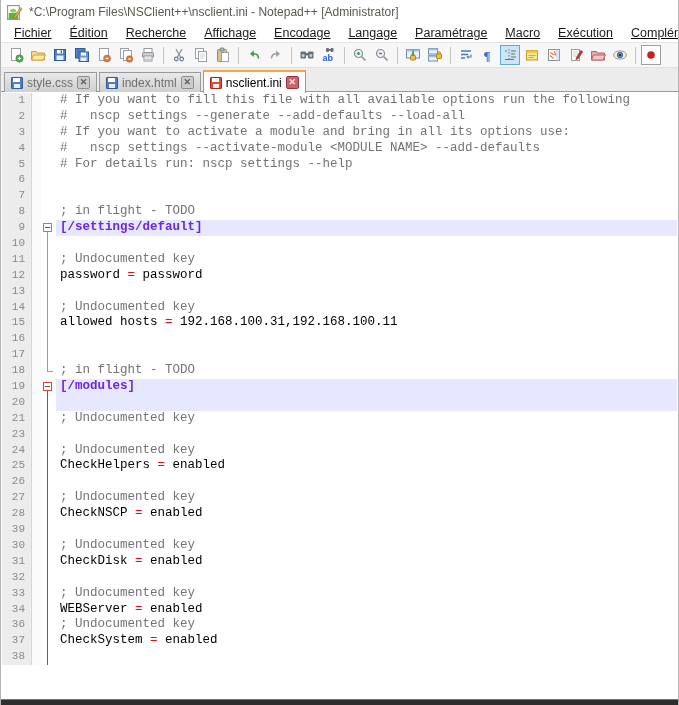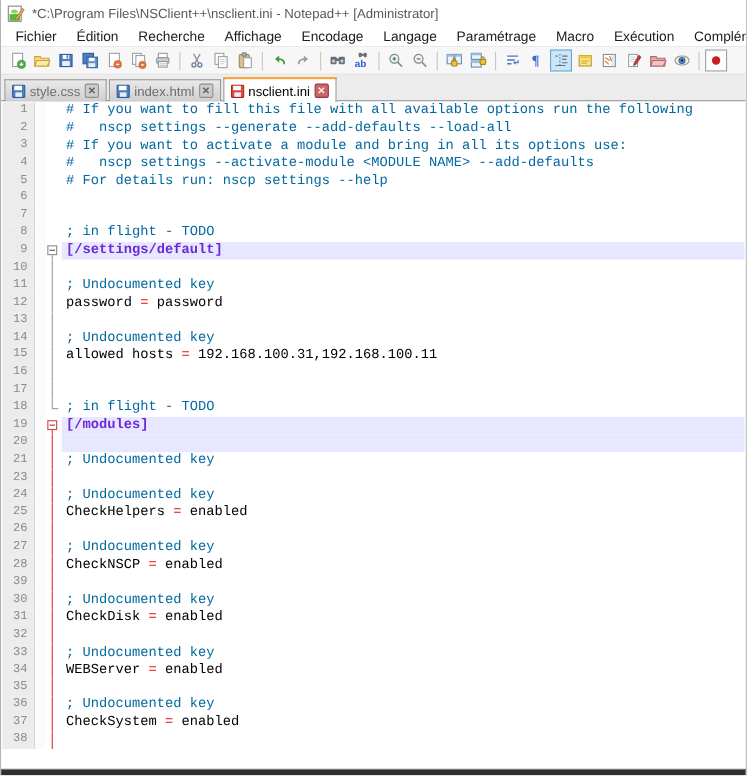--- a/index.html
+++ b/index.html
@@ -8,21 +8,21 @@
   .window { width:679px; height:705px; position:relative; background:#fff;
             border-left:1px solid #b4b4b4; border-right:1px solid #b4b4b4; overflow:hidden; }
 
   
   .titlebar { height:24px; background:#ffffff; display:flex; align-items:center; padding-left:5px; }
   .app-icon { width:17px; height:17px; margin-right:6px; flex:0 0 auto; }
   .title-text { font-size:12px; color:#5a5a52; white-space:nowrap; }
 
   
   .menubar { height:19px; background:#ffffff; display:flex; align-items:center; padding-left:4px;
-             border-bottom:1px solid #e4e4e4; }
+             border-bottom:1px solid #e4e4e4;text-decoration:underline; }
   .menu-item { font-size:12.5px; color:#1c1c1c; padding:1px 9px; white-space:nowrap; }
 
   
   .toolbar { height:25px; background:#f7f7f7; display:flex; align-items:center; padding-left:4px;
              border-bottom:1px solid #e0e0e0; }
   .tbtn { width:20px; height:20px; display:flex; align-items:center; justify-content:center; margin:0 1px;text-align:center; }
   .tbtn svg { width:16px; height:16px; display:block; }
   .tbtn.active { background:#cde6f7; border:1px solid #66a7d6; }
   .tbtn.framed { border:1px solid #9aa0a6; background:#fdfdfd; }
   .tsep { width:1px; height:17px; background:#c6c6c6; margin:0 4px; }
@@ -47,21 +47,21 @@
   
   .editor { position:absolute; top:93px; left:1px; right:1px; bottom:6px; background:#fff; overflow:hidden;
             font-family:"Liberation Mono","DejaVu Sans Mono",monospace; }
   .row { display:flex; height:15.9px; align-items:stretch; }
   .ln { width:30px; flex:0 0 auto; background:#ececec; color:#8a8a84; font-size:11px;
         text-align:right; padding-right:6px; line-height:15.9px; border-right:1px solid #d6d6d6; }
   .bm { width:9px; flex:0 0 auto; background:#fbfbfb; }
   .fold { width:15px; flex:0 0 auto; position:relative; background:#fff; }
   .code { flex:1 1 auto; font-size:12.5px; line-height:15.9px; white-space:pre; padding-left:4px; color:#000; }
   .row.hl .code { background:#e7e7ff; }
-  .tok-c { color:#0369a1; }
+  .tok-c { color:#737373; }
   .tok-s { color:#6d28d9; font-weight:bold; }
   .tok-e { color:#e01010; }
   .fbox { position:absolute; left:2px; top:3px; width:9px; height:9px; background:#fff;
           border:1px solid #8a8a8a; z-index:2; }
   .fbox::after { content:""; position:absolute; left:1px; top:3px; width:5px; height:1px; background:#555; }
   .fbox.red { border-color:#e03c3c; }
   .vl { position:absolute; left:6px; top:0; bottom:0; width:1px; background:#9a9a9a; }
   .vl.red { background:#d83030; }
   .vl.half-below { top:12px; }
   .vl.half-above { bottom:8px; }
@@ -577,28 +577,20 @@
       </div>
       <div class="row">
         <span class="ln">34</span>
         <span class="bm"></span>
         <span class="fold">
           <span class="vl red"></span>
         </span>
         <span class="code"><span>WEBServer </span><span class="tok-e">=</span><span> enabled</span></span>
       </div>
       <div class="row">
-        <span class="ln">35</span>
-        <span class="bm"></span>
-        <span class="fold">
-          <span class="vl red"></span>
-        </span>
-        <span class="code"></span>
-      </div>
-      <div class="row">
         <span class="ln">36</span>
         <span class="bm"></span>
         <span class="fold">
           <span class="vl red"></span>
         </span>
         <span class="code"><span class="tok-c">; Undocumented key</span></span>
       </div>
       <div class="row">
         <span class="ln">37</span>
         <span class="bm"></span>

